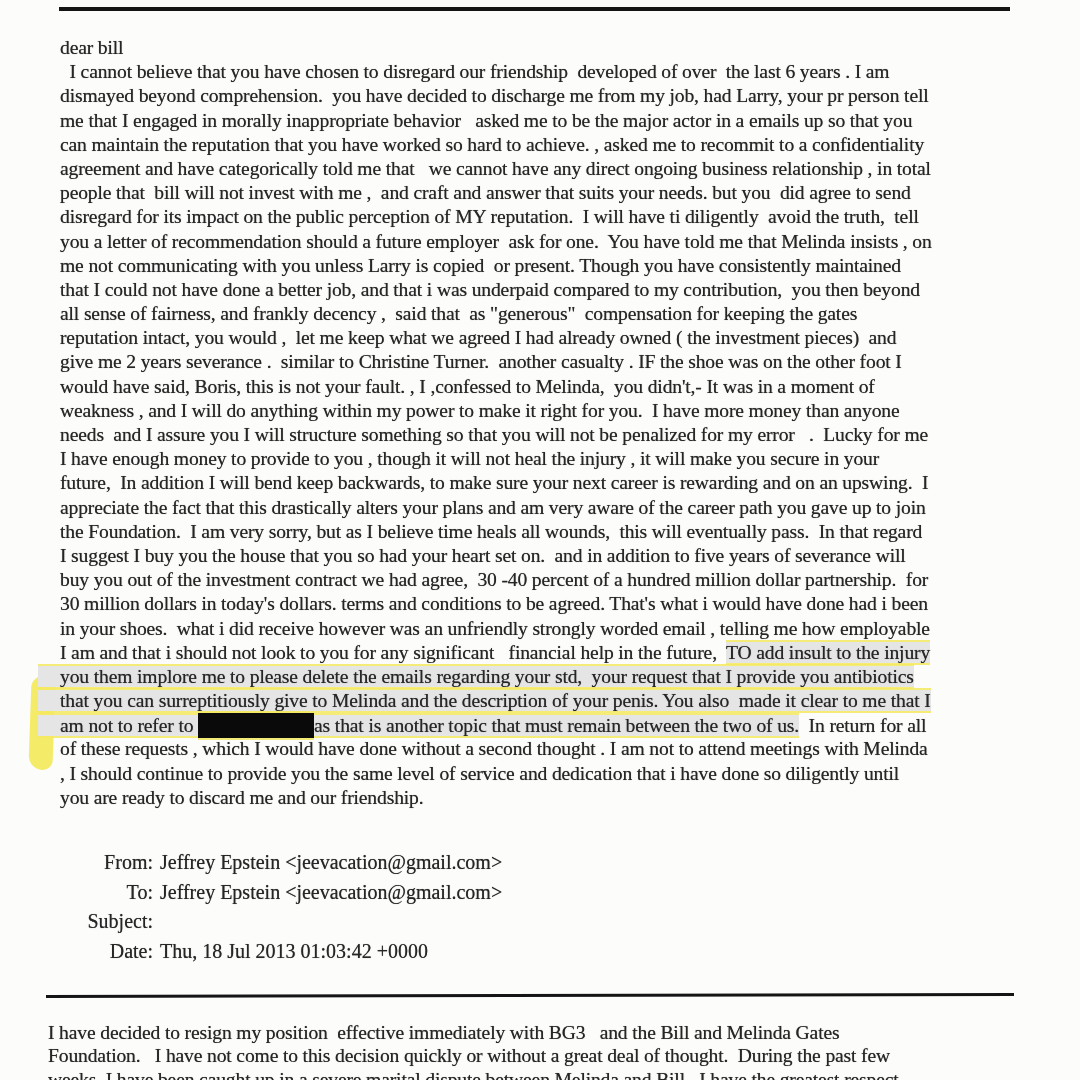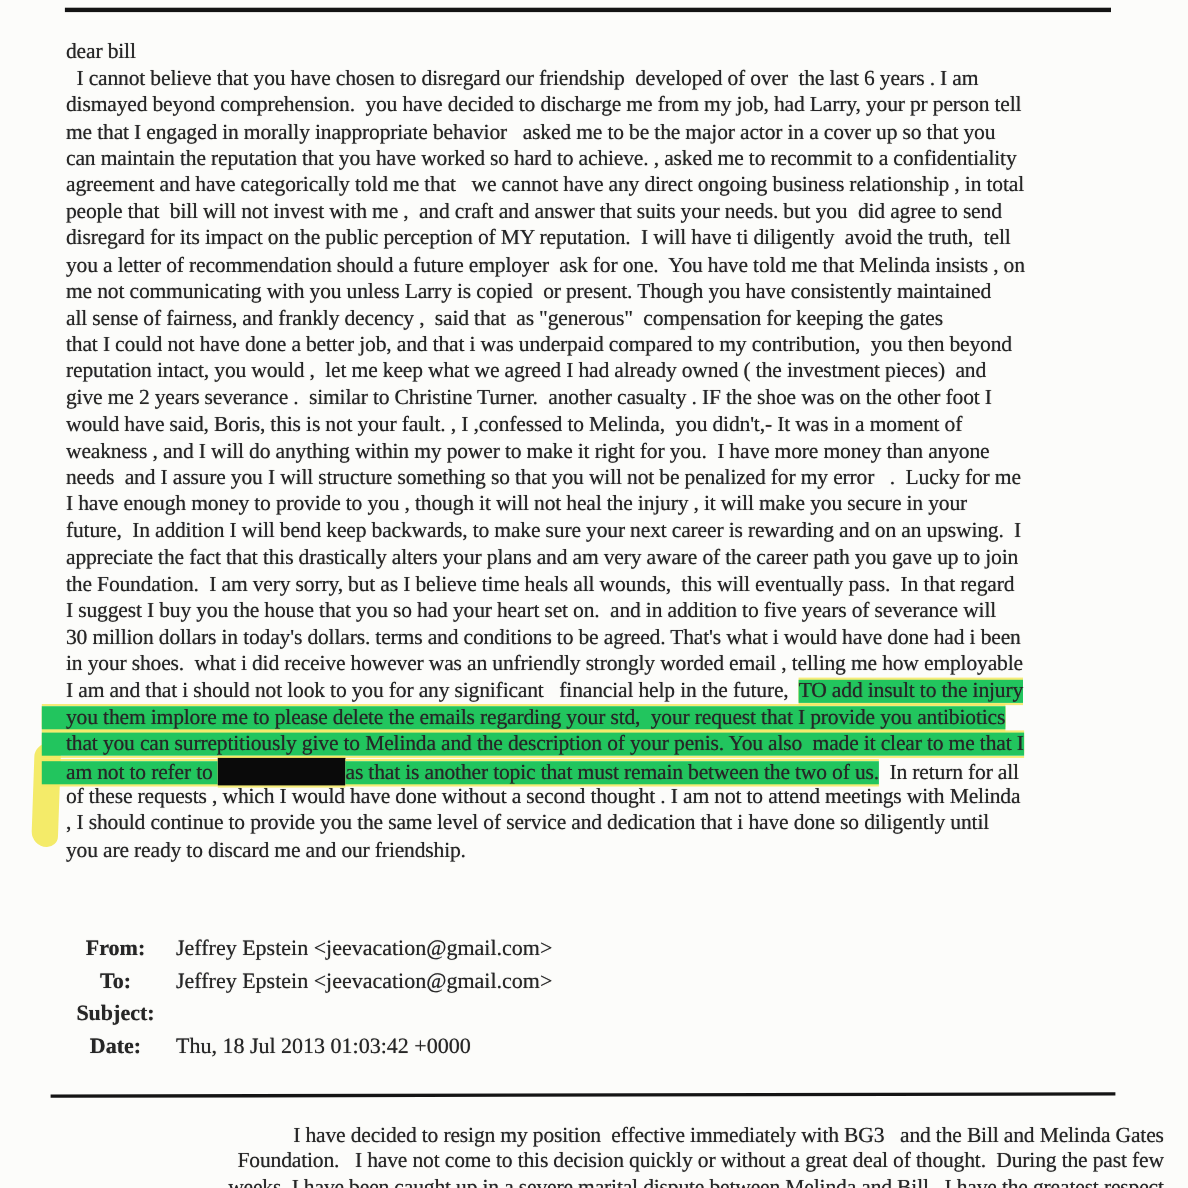--- a/index.html
+++ b/index.html
@@ -12,73 +12,74 @@
   .rule { position:absolute; background:#141414; }
   .top-rule { left:59px; top:7px; width:951px; height:4px; }
   .mid-rule { left:46px; top:994px; width:968px; height:3px; transform:rotate(-0.12deg); }
 
   .letter { position:absolute; left:60px; top:36px; width:1005px; }
   .line {
     height:24.2px; line-height:24.2px; white-space:pre;
     font-size:19.6px; letter-spacing:-0.15px;
     text-shadow:0 0 0.7px rgba(45,45,45,0.75);
   }
-  .hl { background:#22c55e; box-shadow:0 -2px 0 rgba(243,233,96,0.85), 0 2px 0 rgba(243,233,96,0.85); }
+  .hl { background:#e5e5e5; box-shadow:0 -2px 0 rgba(243,233,96,0.85), 0 2px 0 rgba(243,233,96,0.85); }
   .bleed { padding-left:22px; margin-left:-22px;text-align:center; }
   .redaction {
     display:inline-block; width:116px; height:25px;
     background:#0a0a0a; vertical-align:-6px;
   }
   .left-swipe {
     position:absolute; left:30px; top:676px; width:24px; height:94px;
     background:#f2e84f; opacity:0.85; border-radius:12px 4px 10px 14px;
     transform:rotate(2deg);
   }
 
   .email-header { position:absolute; left:57px; top:848px; font-size:20px; }
   .hdr-row { display:flex; height:29.7px; line-height:29.7px; white-space:pre;
     text-shadow:0 0 0.7px rgba(45,45,45,0.75); }
-  .hdr-label { width:96px; text-align:center; font-weight:bold; }
+  .hdr-label { width:96px; text-align:right; font-weight:normal; }
   .hdr-value { margin-left:7px; }
 
   .resign { position:absolute; left:48px; top:1021px; width:1010px; }
-  .resign .line { height:23.4px; line-height:23.4px;text-align:right; }
+  .resign .line { height:23.4px; line-height:23.4px; }
 </style>
 </head>
 <body>
 
 <div class="page">
 
   <div class="rule top-rule"></div>
 
   <div class="left-swipe"></div>
 
   <div class="letter" id="letter-body">
       <div class="line"><span class="">dear bill</span></div>
       <div class="line"><span class="">  I cannot believe that you have chosen to disregard our friendship  developed of over  the last 6 years . I am</span></div>
       <div class="line"><span class="">dismayed beyond comprehension.  you have decided to discharge me from my job, had Larry, your pr person tell</span></div>
-      <div class="line"><span class="">me that I engaged in morally inappropriate behavior   asked me to be the major actor in a cover up so that you</span></div>
+      <div class="line"><span class="">me that I engaged in morally inappropriate behavior   asked me to be the major actor in a emails up so that you</span></div>
       <div class="line"><span class="">can maintain the reputation that you have worked so hard to achieve. , asked me to recommit to a confidentiality</span></div>
       <div class="line"><span class="">agreement and have categorically told me that   we cannot have any direct ongoing business relationship , in total</span></div>
       <div class="line"><span class="">people that  bill will not invest with me ,  and craft and answer that suits your needs. but you  did agree to send</span></div>
       <div class="line"><span class="">disregard for its impact on the public perception of MY reputation.  I will have ti diligently  avoid the truth,  tell</span></div>
       <div class="line"><span class="">you a letter of recommendation should a future employer  ask for one.  You have told me that Melinda insists , on</span></div>
       <div class="line"><span class="">me not communicating with you unless Larry is copied  or present. Though you have consistently maintained</span></div>
+      <div class="line"><span class="">that I could not have done a better job, and that i was underpaid compared to my contribution,  you then beyond</span></div>
       <div class="line"><span class="">all sense of fairness, and frankly decency ,  said that  as "generous"  compensation for keeping the gates</span></div>
-      <div class="line"><span class="">that I could not have done a better job, and that i was underpaid compared to my contribution,  you then beyond</span></div>
       <div class="line"><span class="">reputation intact, you would ,  let me keep what we agreed I had already owned ( the investment pieces)  and</span></div>
       <div class="line"><span class="">give me 2 years severance .  similar to Christine Turner.  another casualty . IF the shoe was on the other foot I</span></div>
       <div class="line"><span class="">would have said, Boris, this is not your fault. , I ,confessed to Melinda,  you didn't,- It was in a moment of</span></div>
       <div class="line"><span class="">weakness , and I will do anything within my power to make it right for you.  I have more money than anyone</span></div>
       <div class="line"><span class="">needs  and I assure you I will structure something so that you will not be penalized for my error   .  Lucky for me</span></div>
       <div class="line"><span class="">I have enough money to provide to you , though it will not heal the injury , it will make you secure in your</span></div>
       <div class="line"><span class="">future,  In addition I will bend keep backwards, to make sure your next career is rewarding and on an upswing.  I</span></div>
       <div class="line"><span class="">appreciate the fact that this drastically alters your plans and am very aware of the career path you gave up to join</span></div>
       <div class="line"><span class="">the Foundation.  I am very sorry, but as I believe time heals all wounds,  this will eventually pass.  In that regard</span></div>
       <div class="line"><span class="">I suggest I buy you the house that you so had your heart set on.  and in addition to five years of severance will</span></div>
+      <div class="line"><span class="">buy you out of the investment contract we had agree,  30 -40 percent of a hundred million dollar partnership.  for</span></div>
       <div class="line"><span class="">30 million dollars in today's dollars. terms and conditions to be agreed. That's what i would have done had i been</span></div>
       <div class="line"><span class="">in your shoes.  what i did receive however was an unfriendly strongly worded email , telling me how employable</span></div>
       <div class="line"><span class="">I am and that i should not look to you for any significant   financial help in the future,  </span><span class="hl">TO add insult to the injury</span></div>
       <div class="line"><span class="hl bleed">you them implore me to please delete the emails regarding your std,  your request that I provide you antibiotics</span></div>
       <div class="line"><span class="hl bleed">that you can surreptitiously give to Melinda and the description of your penis. You also  made it clear to me that I</span></div>
       <div class="line"><span class="hl bleed">am not to refer to </span><span class="redaction hl"></span><span class="hl">as that is another topic that must remain between the two of us.</span><span class="">  In return for all</span></div>
       <div class="line"><span class="">of these requests , which I would have done without a second thought . I am not to attend meetings with Melinda</span></div>
       <div class="line"><span class="">, I should continue to provide you the same level of service and dedication that i have done so diligently until</span></div>
       <div class="line"><span class="">you are ready to discard me and our friendship.</span></div>
     </div>

